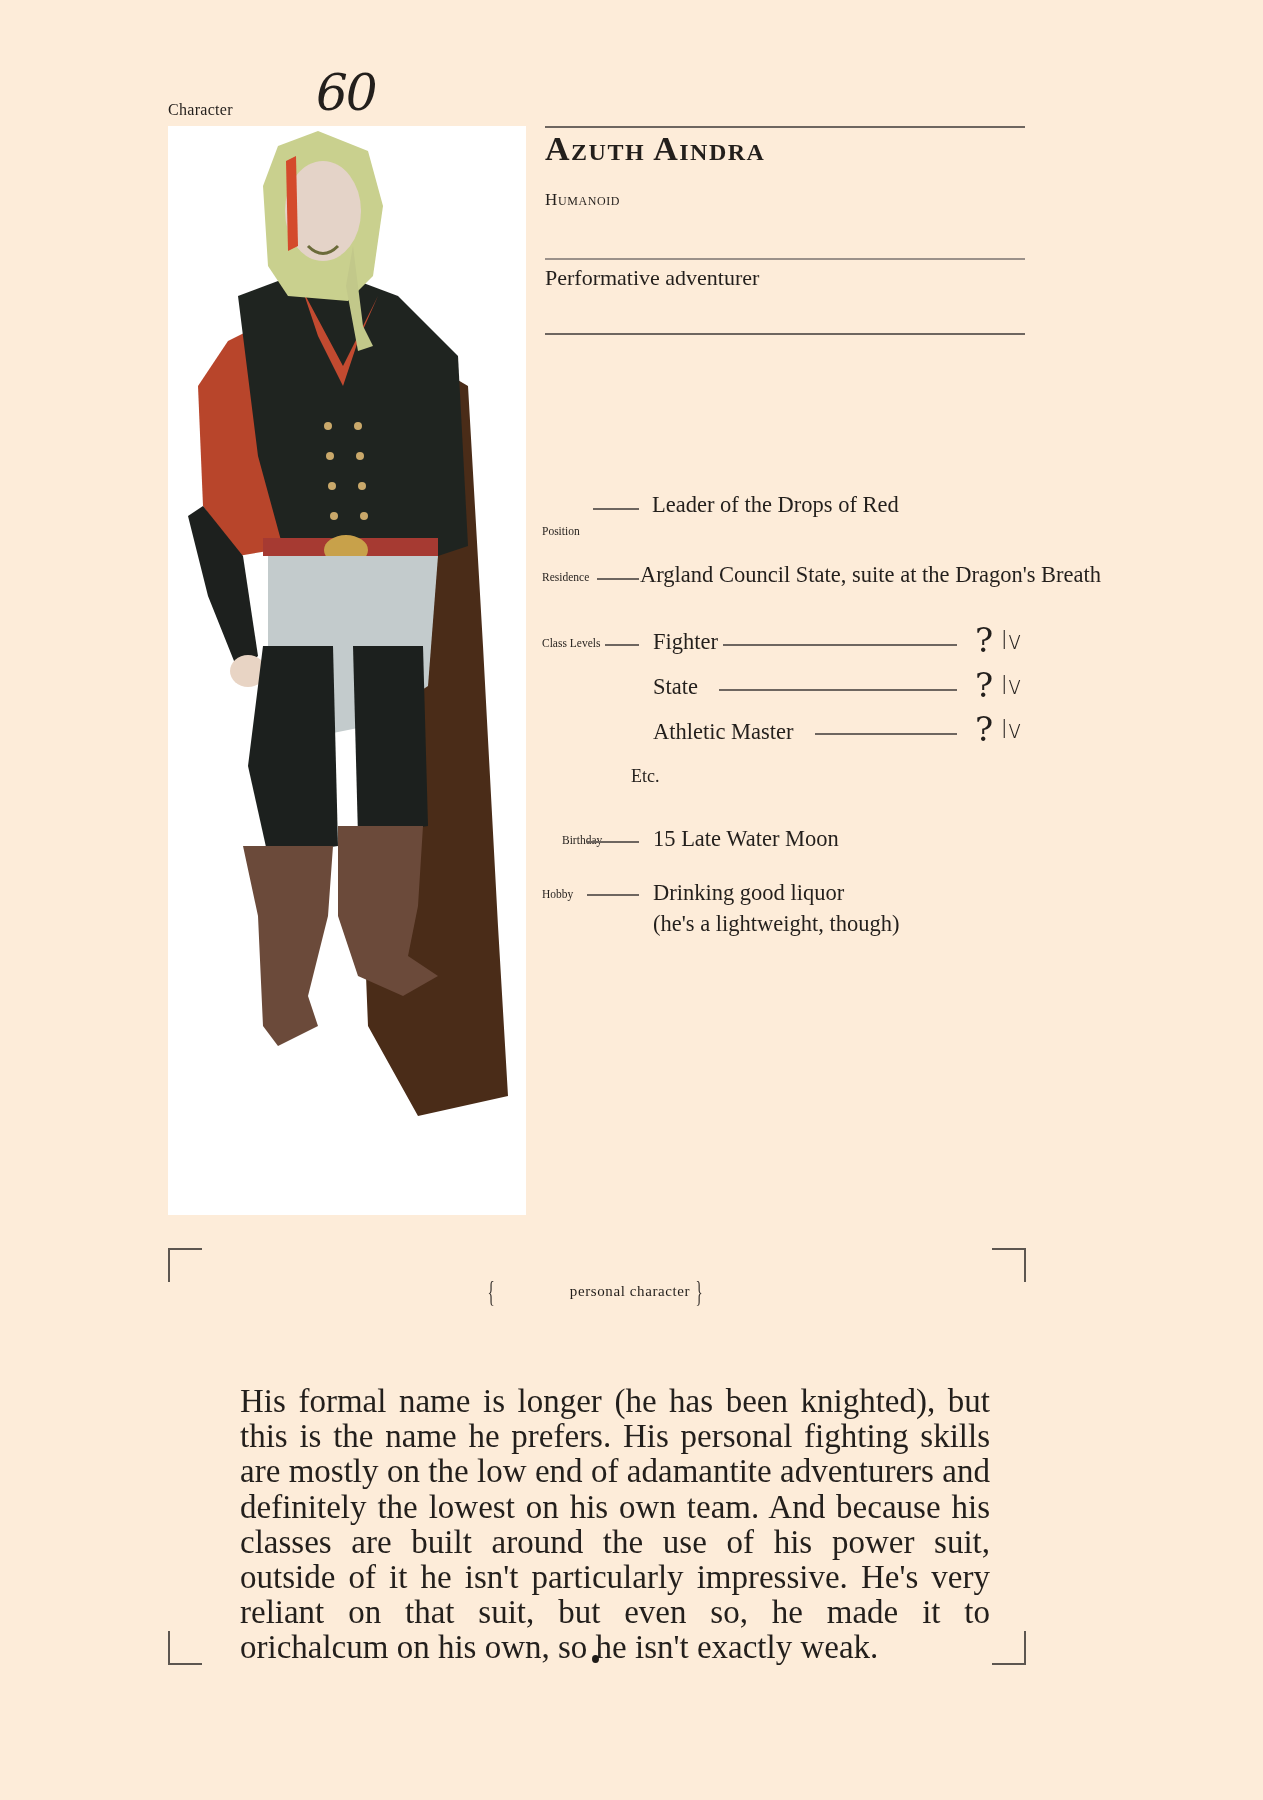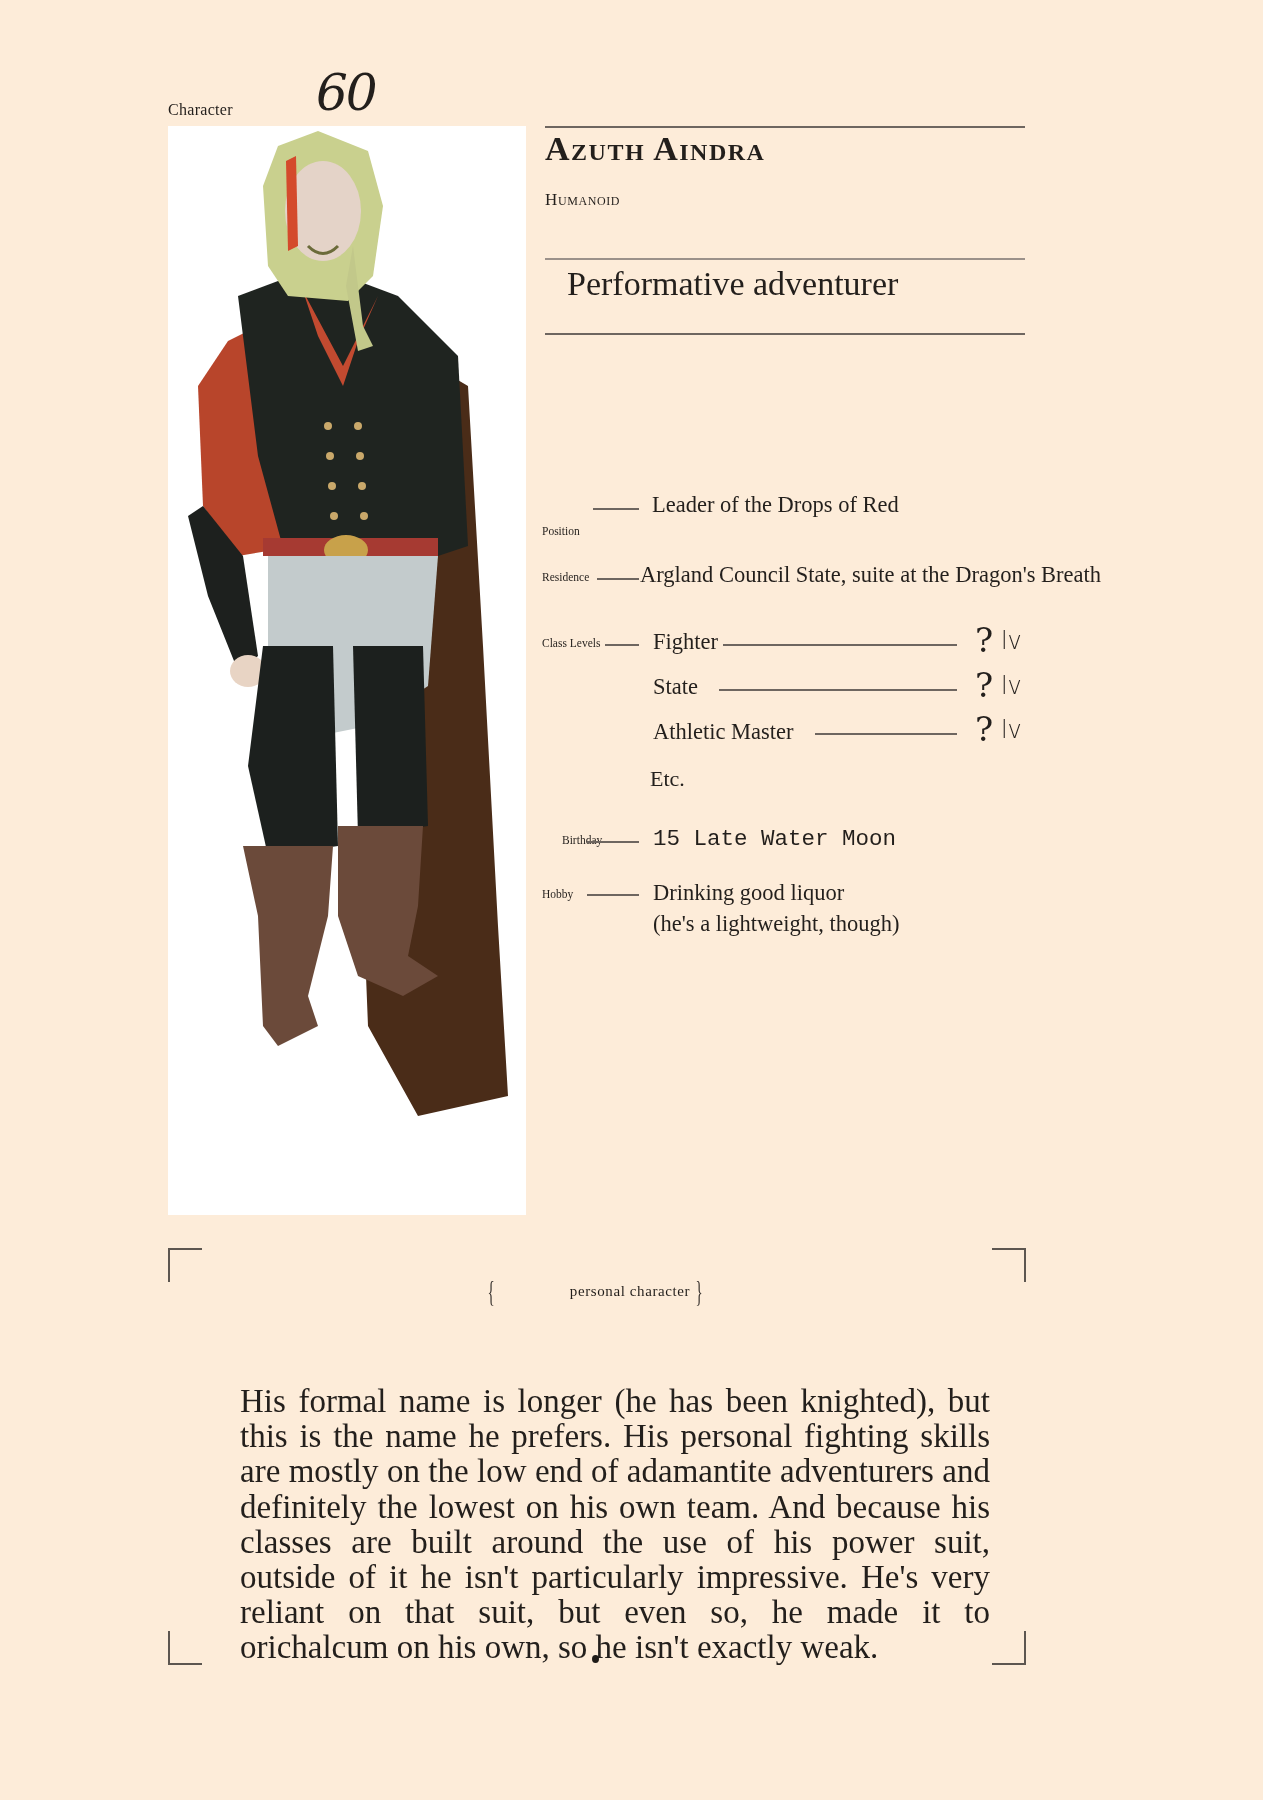--- a/index.html
+++ b/index.html
@@ -13,21 +13,21 @@
   .hdr-label { left:168px; top:101px; font-size:16px; letter-spacing:0.3px; }
   .page-num { left:316px; top:64px; font-size:50px; font-style:italic; font-family:"DejaVu Serif",serif; font-weight:normal; letter-spacing:-2px; }
   .portrait {
     left:168px; top:126px; width:358px; height:1089px; background:#ffffff;
   }
   .portrait svg { width:100%; height:100%; display:block; }
   .rule { height:2px; background:#6e6660; }
   .rule.light { background:#9b918a; height:1.5px; }
   .name { left:545px; top:130px; font-size:34px; font-weight:bold; font-variant:small-caps; letter-spacing:1.5px; }
   .race { left:545px; top:190px; font-size:17px; font-variant:small-caps; letter-spacing:0.6px; }
-  .epithet { left:567px; top:265px; font-size:34px; }
+  .epithet { left:545px; top:265px; font-size:22px; }
   .fl { font-size:11.5px; }
   .fv { font-size:22.5px; white-space:nowrap; }
   .lvl { font-size:24px; white-space:nowrap; font-family:"DejaVu Sans",sans-serif; font-weight:300; }
   .lvl .q { font-size:34px; font-family:"DejaVu Serif",serif; vertical-align:-3px; }
   .corner { width:32px; height:32px; border-color:#5d5650; border-style:solid; border-width:0; }
   .section-title { left:530px; top:1283px; width:200px; text-align:center; font-size:15px; letter-spacing:0.6px; }
   .brace { font-size:30px; font-weight:100; color:#3a3430; transform:scaleX(0.5); }
   .body-text {
     left:228px; top:1384px; width:750px; font-size:33px; line-height:35.2px;
     text-align:justify;
@@ -108,25 +108,25 @@
 <div class="abs lvl" style="left:975px; top:620px;"><span class="q">?</span> <span>lv</span></div>
 
 <div class="abs fv" style="left:653px; top:674px;">State</div>
 <div class="abs rule" style="left:719px; top:689px; width:238px; height:1.5px;"></div>
 <div class="abs lvl" style="left:975px; top:665px;"><span class="q">?</span> <span>lv</span></div>
 
 <div class="abs fv" style="left:653px; top:719px;">Athletic Master</div>
 <div class="abs rule" style="left:815px; top:733px; width:142px; height:1.5px;"></div>
 <div class="abs lvl" style="left:975px; top:709px;"><span class="q">?</span> <span>lv</span></div>
 
-<div class="abs" style="left:650px; top:766px; font-size:22px;">Etc.</div>
+<div class="abs" style="left:631px; top:766px; font-size:18px;">Etc.</div>
 
 <div class="abs fl" style="left:542px; top:834px;margin-left:20px;">Birthday</div>
 <div class="abs rule" style="left:587px; top:841px; width:52px; height:1.5px;"></div>
-<div class="abs fv" style="left:653px; top:826px;font-family:Liberation Mono, monospace;">15 Late Water Moon</div>
+<div class="abs fv" style="left:653px; top:826px;">15 Late Water Moon</div>
 
 <div class="abs fl" style="left:542px; top:888px;">Hobby</div>
 <div class="abs rule" style="left:587px; top:894px; width:52px; height:1.5px;"></div>
 <div class="abs fv" style="left:653px; top:880px;">Drinking good liquor</div>
 <div class="abs fv" style="left:653px; top:911px;">(he's a lightweight, though)</div>
 
 <div class="abs corner" style="left:168px; top:1248px; border-top-width:2px; border-left-width:2px;"></div>
 <div class="abs corner" style="left:992px; top:1248px; border-top-width:2px; border-right-width:2px;"></div>
 <div class="abs corner" style="left:168px; top:1631px; border-bottom-width:2px; border-left-width:2px;"></div>
 <div class="abs corner" style="left:992px; top:1631px; border-bottom-width:2px; border-right-width:2px;"></div>

